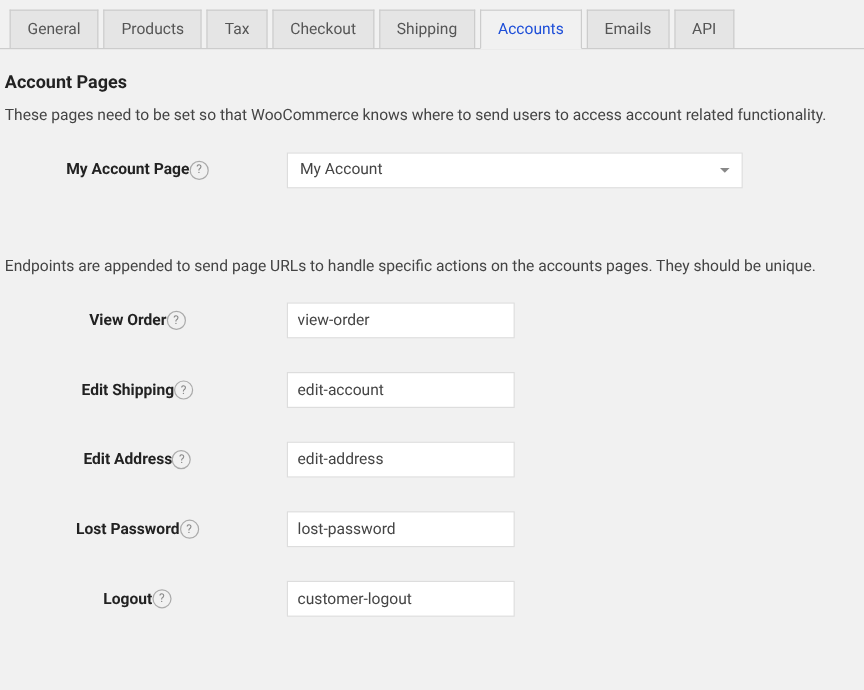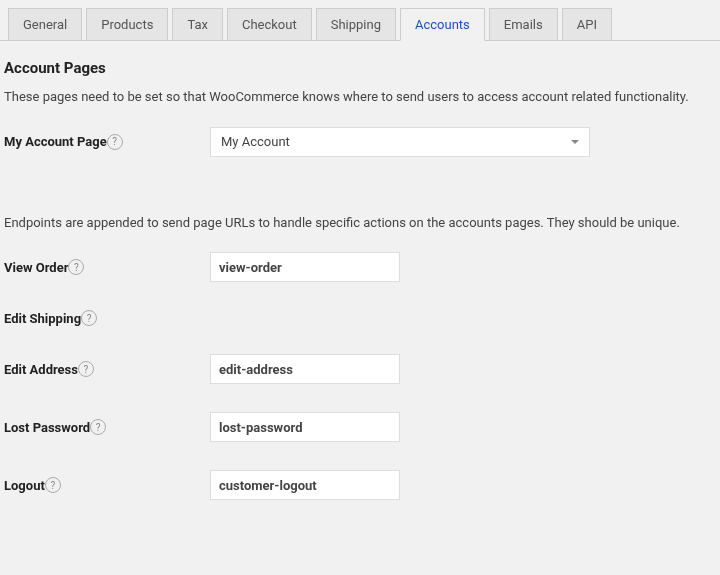--- a/index.html
+++ b/index.html
@@ -49,24 +49,24 @@
     color: #444;
     margin: 0 0 20px 0;
     line-height: 1.5;
   }
   .form-row {
     display: flex;
     align-items: center;
     margin-bottom: 28px;
   }
   .form-label-col {
-    width: 206px;
+    width: 235px;
     display: flex;
     align-items: center;
-    justify-content: flex-start;
+    justify-content: center;
     padding-right: 14px;
   }
   .form-label {
     font-size: 13px;
     font-weight: bold;
     color: #222;
   }
   .help-icon {
     width: 16px; height: 16px;
     border: 1px solid #aaa;
@@ -99,21 +99,20 @@
   }
   input.text-input {
     width: 190px;
     height: 30px;
     border: 1px solid #ddd;
     background: #fff;
     padding: 0 8px;
     font-size: 13px;
     color: #444;
     font-family: inherit;
-    font-weight: bold;
   }
   .section-gap { height: 28px; }
 </style>
 </head>
 <body>
 
 <div class="container">
 
   <div class="tabs">
     <div class="tab">General</div>
@@ -152,20 +151,21 @@
         <span class="help-icon">?</span>
       </div>
       <input class="text-input" type="text" value="view-order" style="">
     </div>
 
     <div class="form-row">
       <div class="form-label-col">
         <span class="form-label">Edit Shipping</span>
         <span class="help-icon">?</span>
       </div>
+      <input class="text-input" type="text" value="edit-account" style="">
     </div>
 
     <div class="form-row">
       <div class="form-label-col">
         <span class="form-label">Edit Address</span>
         <span class="help-icon">?</span>
       </div>
       <input class="text-input" type="text" value="edit-address" style="">
     </div>
 

